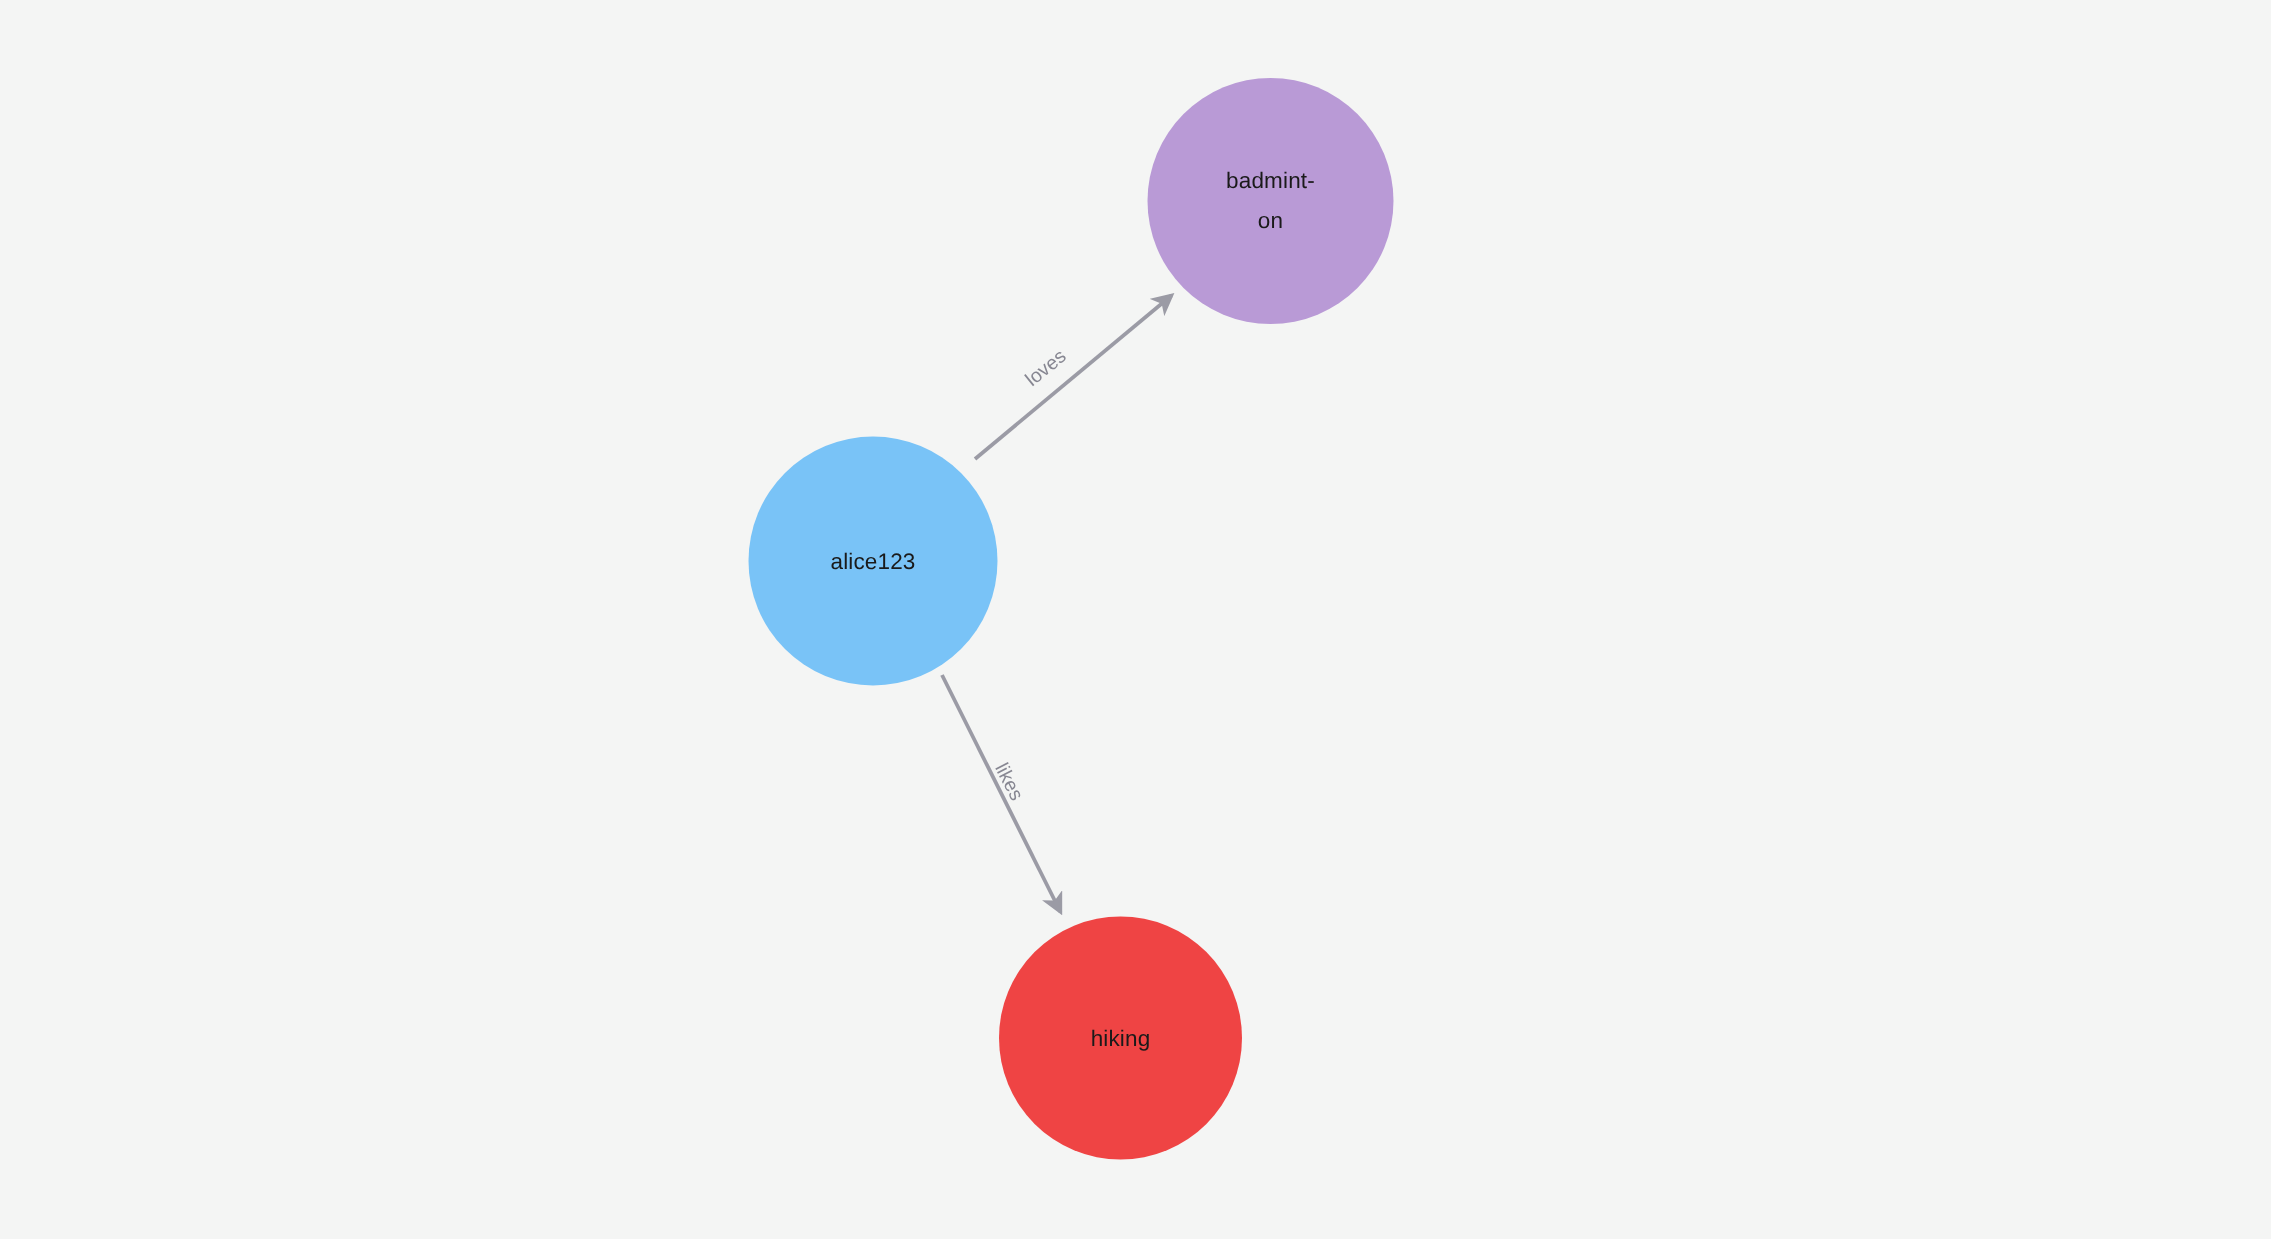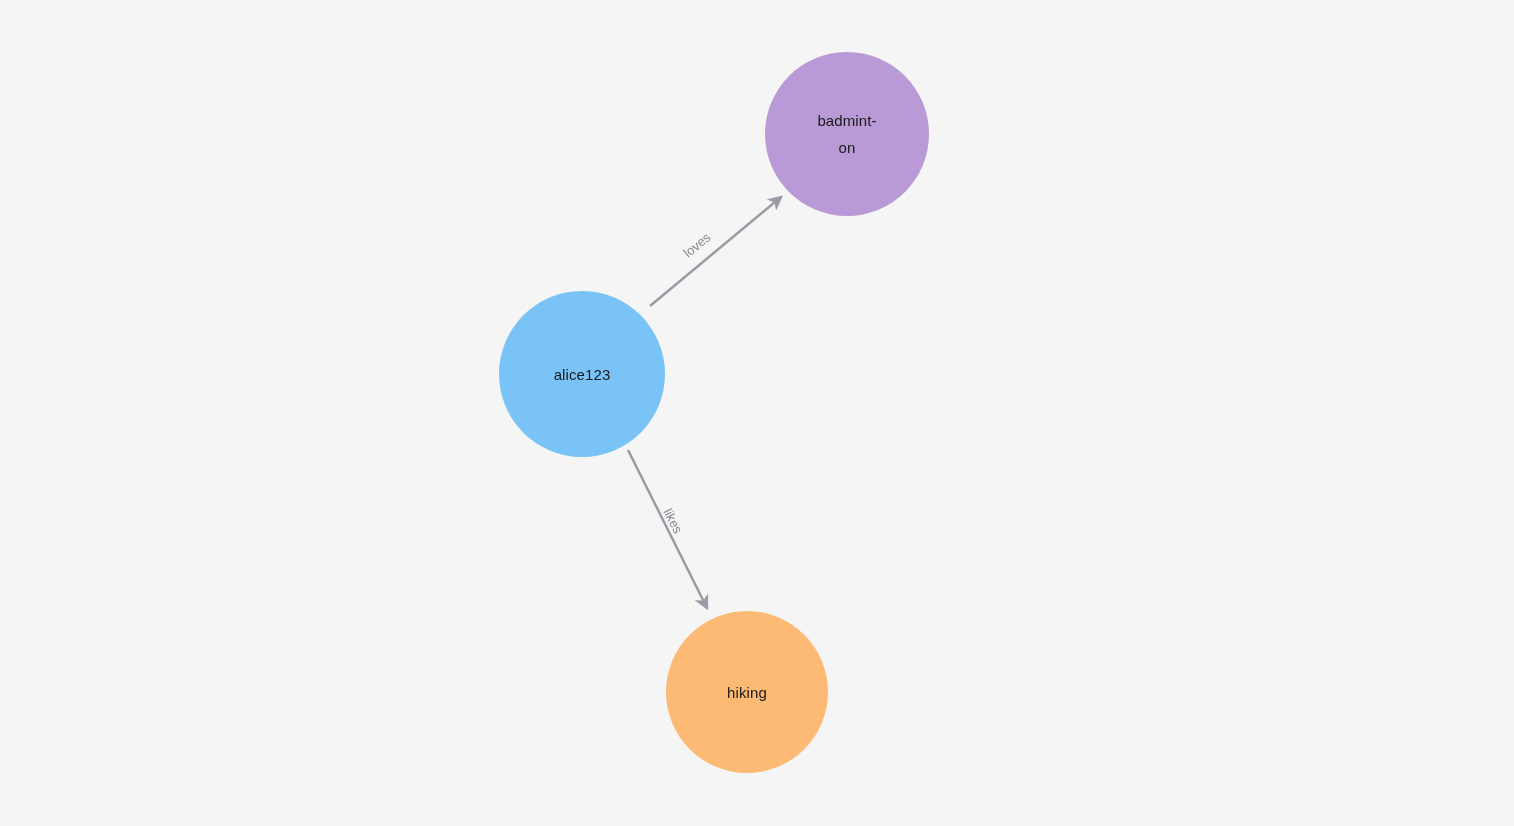--- a/index.html
+++ b/index.html
@@ -82,17 +82,17 @@
 
   <div class="node-circle" style="left:499px; top:291px; width:166px; height:166px; background:#79c3f7;">
     <span class="node-label">alice123</span>
   </div>
 
   <div class="node-circle" style="left:765px; top:52px; width:164px; height:164px; background:#b99ad6;">
     <span class="node-label">badmint-
 on</span>
   </div>
 
-  <div class="node-circle" style="left:666px; top:611px; width:162px; height:162px; background:#fdba74;">
+  <div class="node-circle" style="left:666px; top:611px; width:162px; height:162px; background:#ef4444;">
     <span class="node-label">hiking</span>
   </div>
 
 </div>
 
 </body></html>

